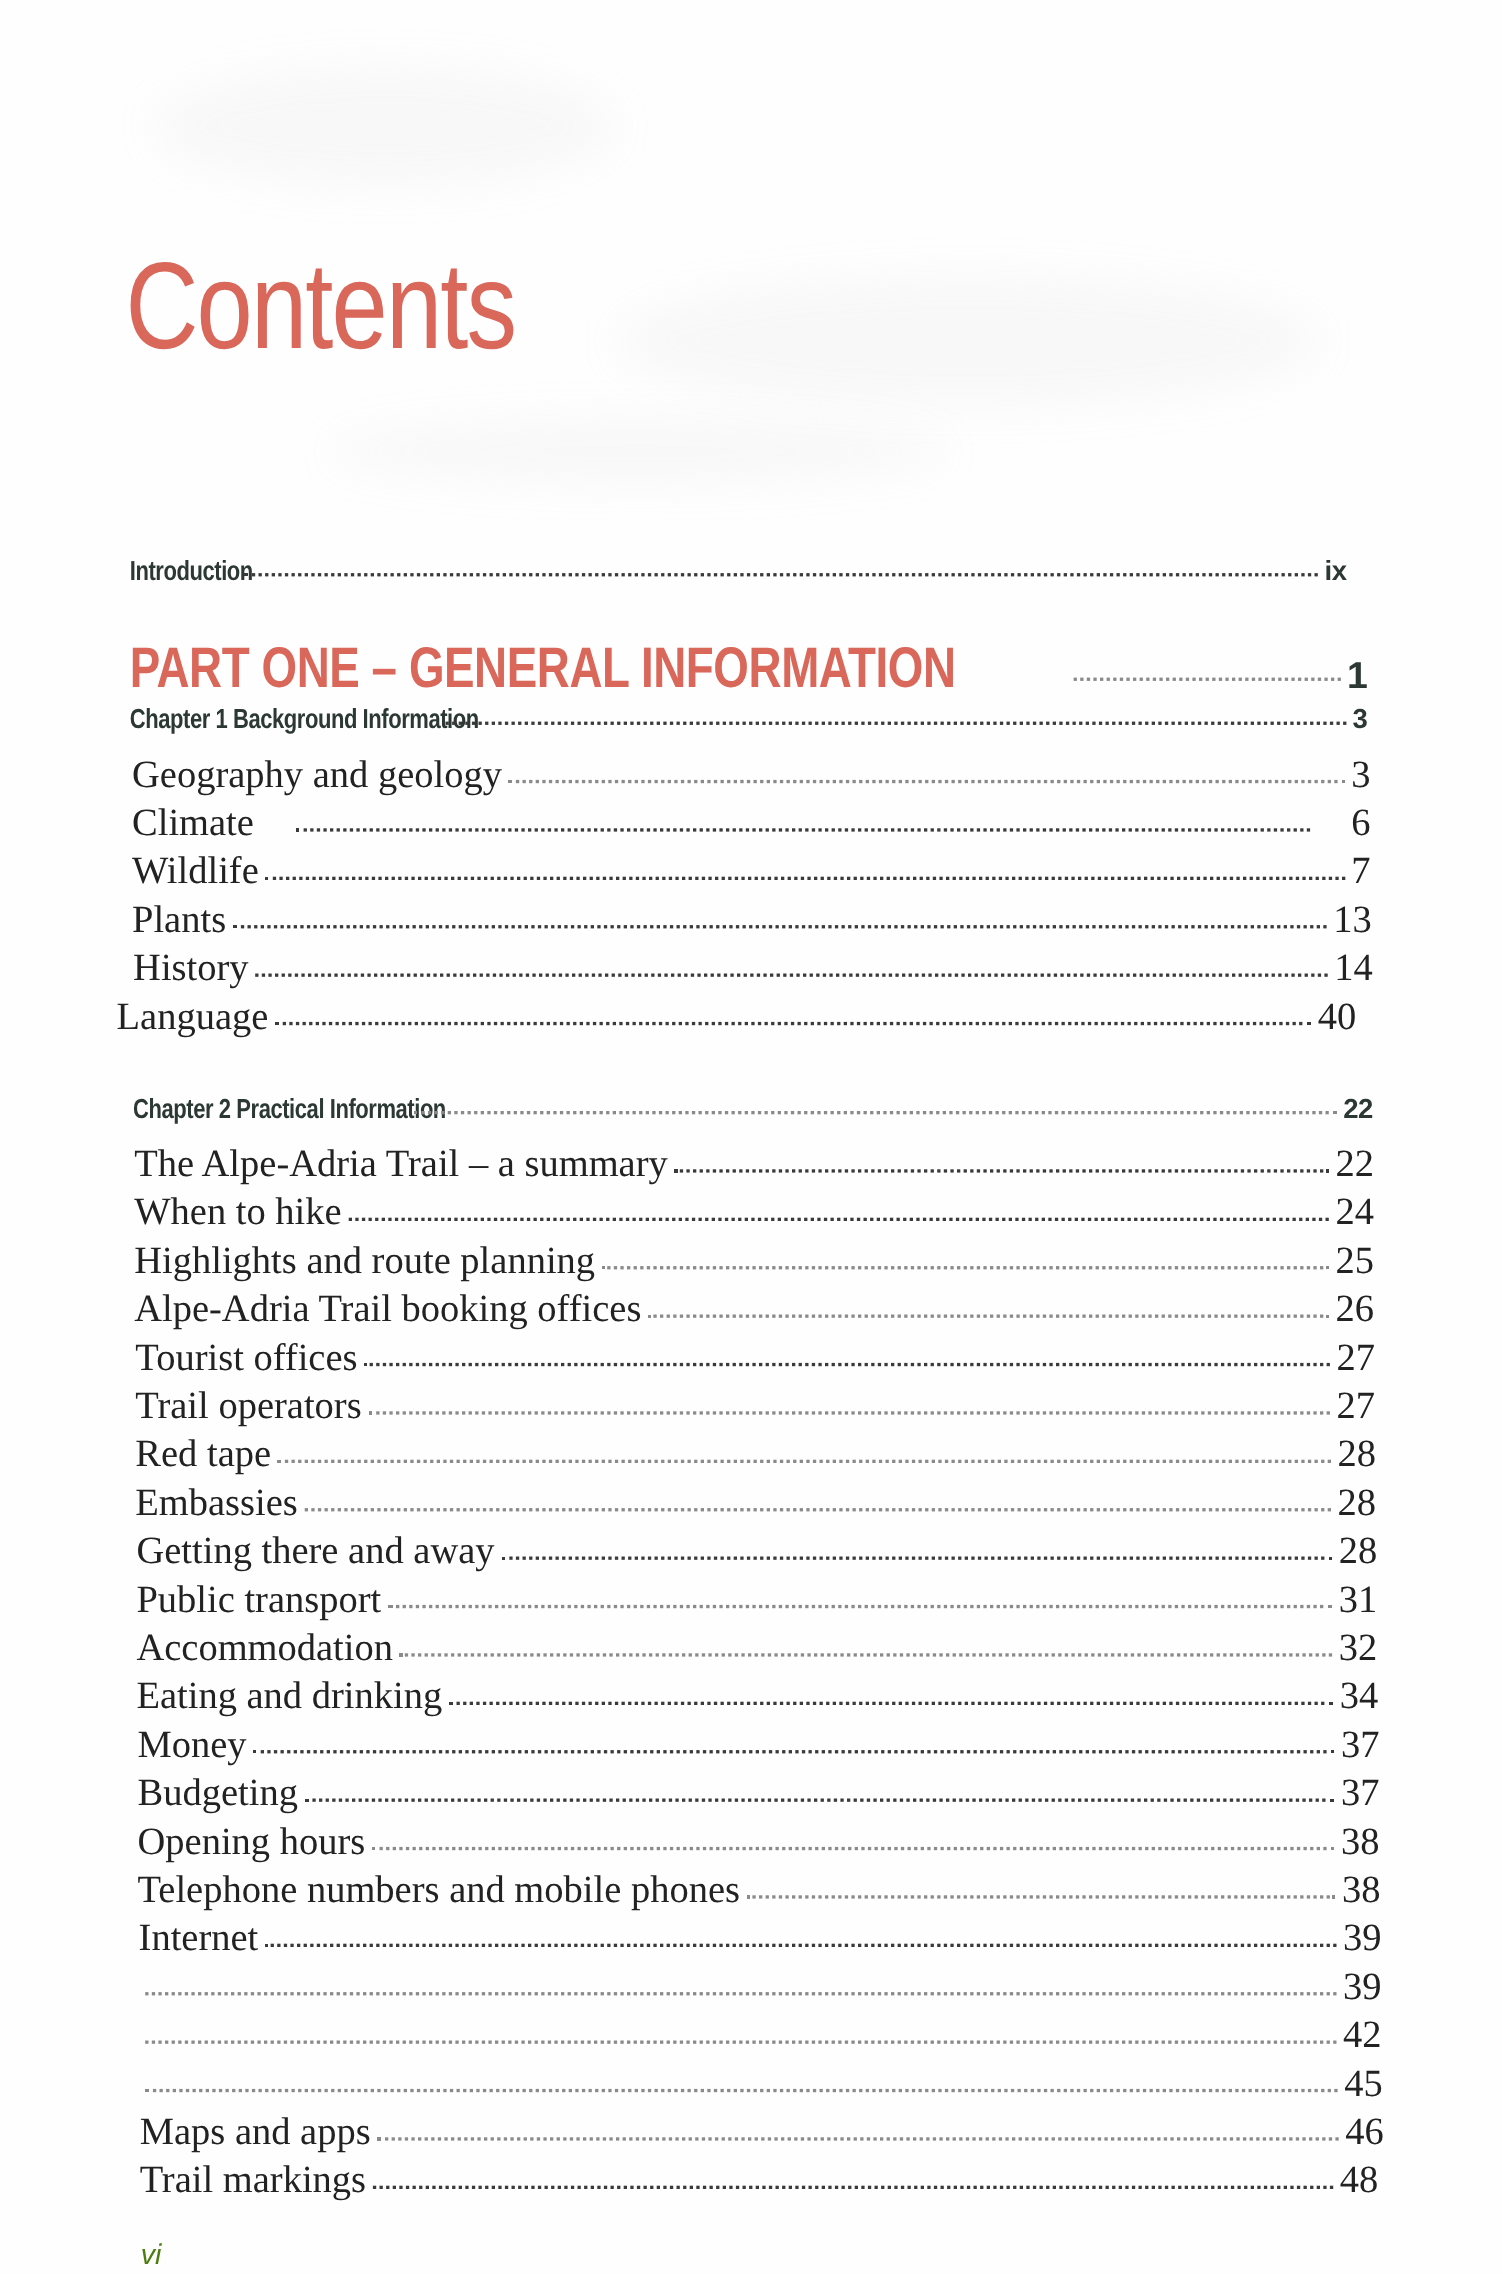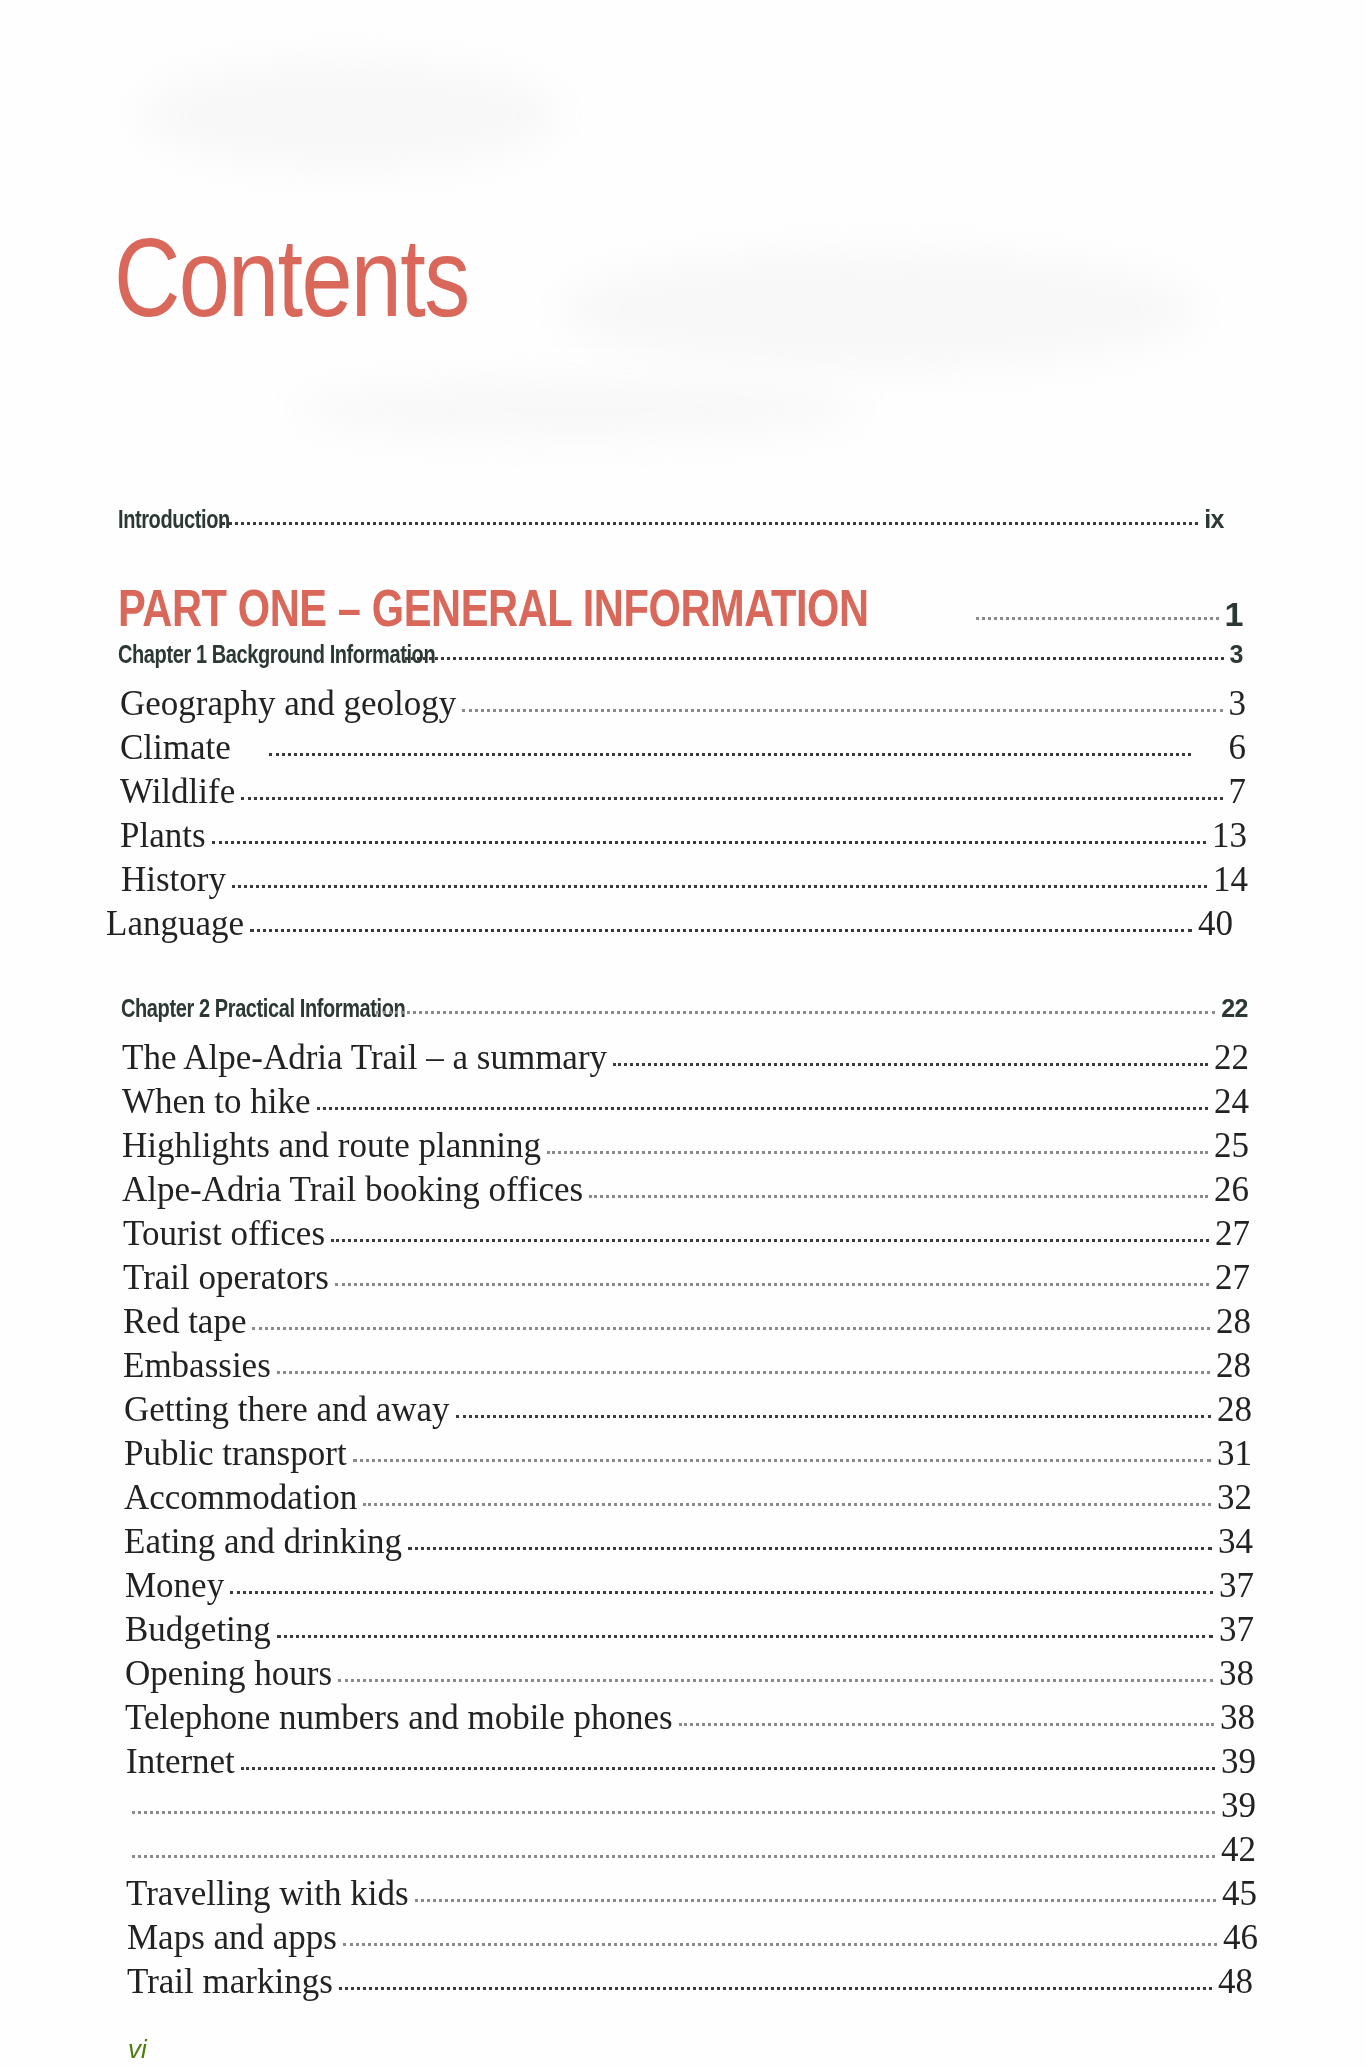--- a/index.html
+++ b/index.html
@@ -273,21 +273,20 @@
     </div>
     <div class="row entry" style="left:126px;top:1786px;width:1130px;">
       <span class="leader soft"></span>
       <span class="page-num">39</span>
     </div>
     <div class="row entry" style="left:126px;top:1830px;width:1130px;">
       <span class="leader soft"></span>
       <span class="page-num">42</span>
     </div>
     <div class="row entry" style="left:126px;top:1874px;width:1131px;">
-      <span class="label">Travelling with kids</span>
       <span class="leader soft"></span>
       <span class="page-num">45</span>
     </div>
     <div class="row entry" style="left:127px;top:1918px;width:1131px;">
       <span class="label">Maps and apps</span>
       <span class="leader soft"></span>
       <span class="page-num">46</span>
     </div>
     <div class="row entry" style="left:127px;top:1962px;width:1126px;">
       <span class="label">Trail markings</span>

